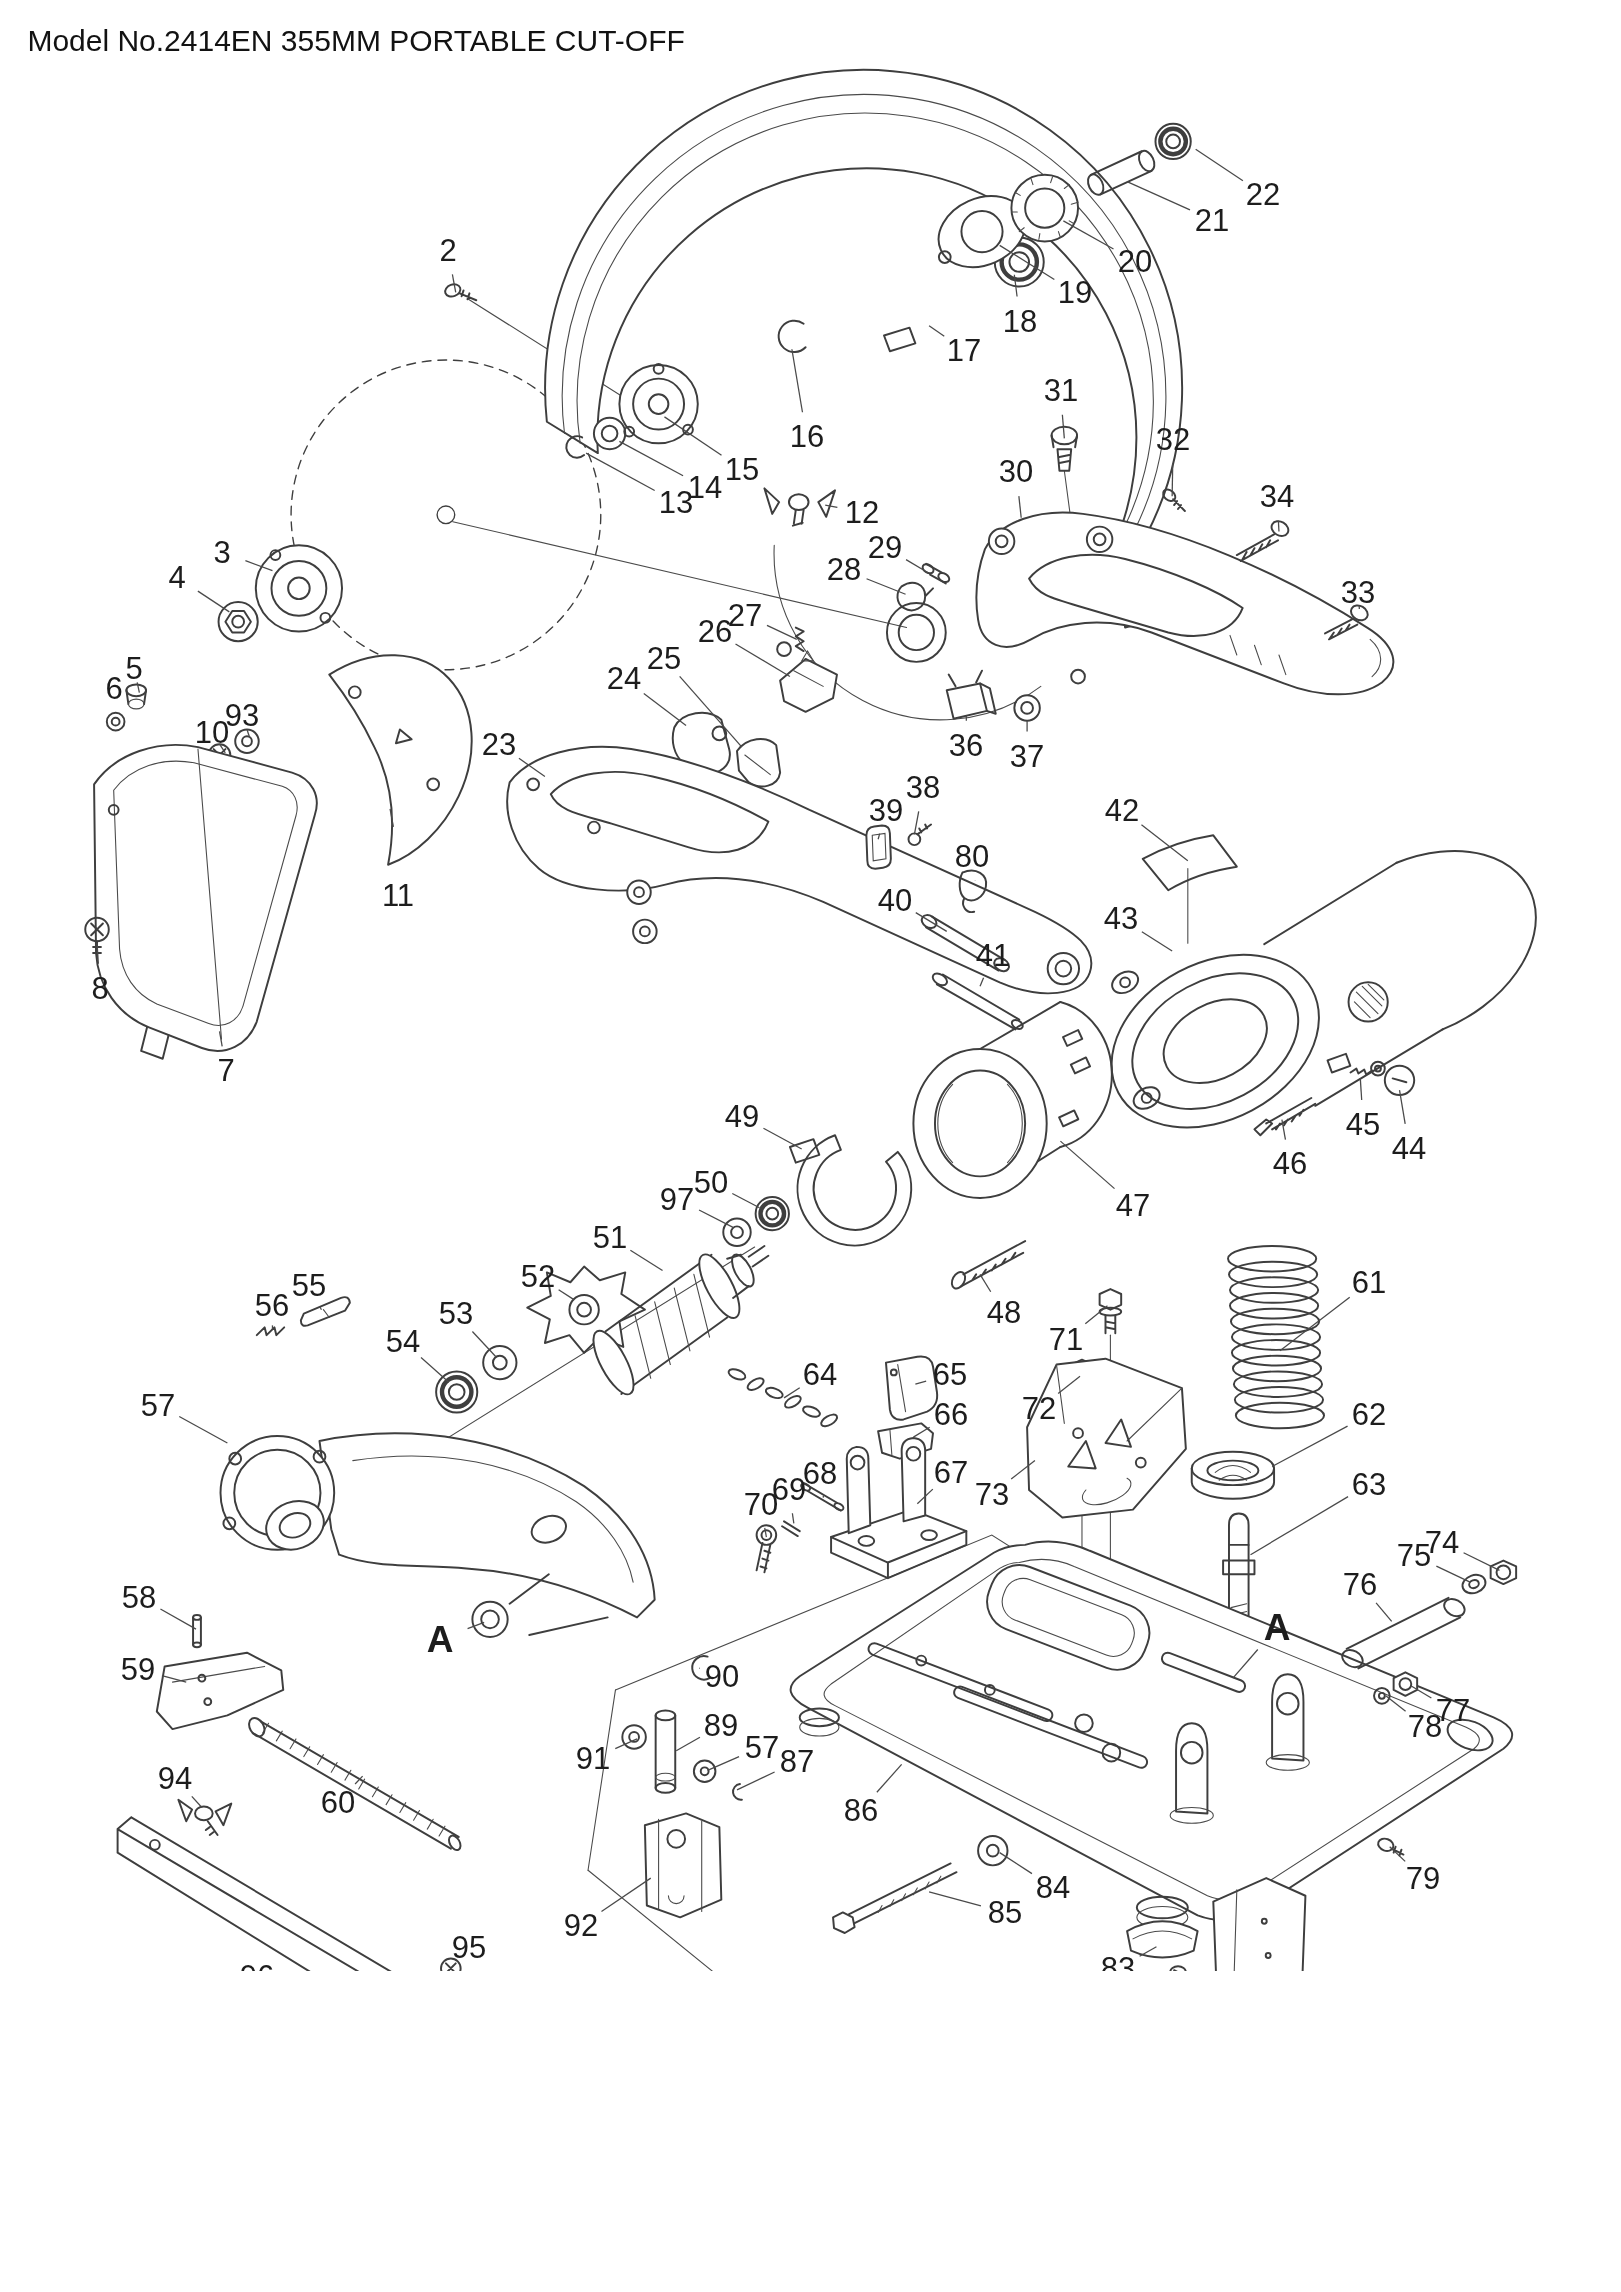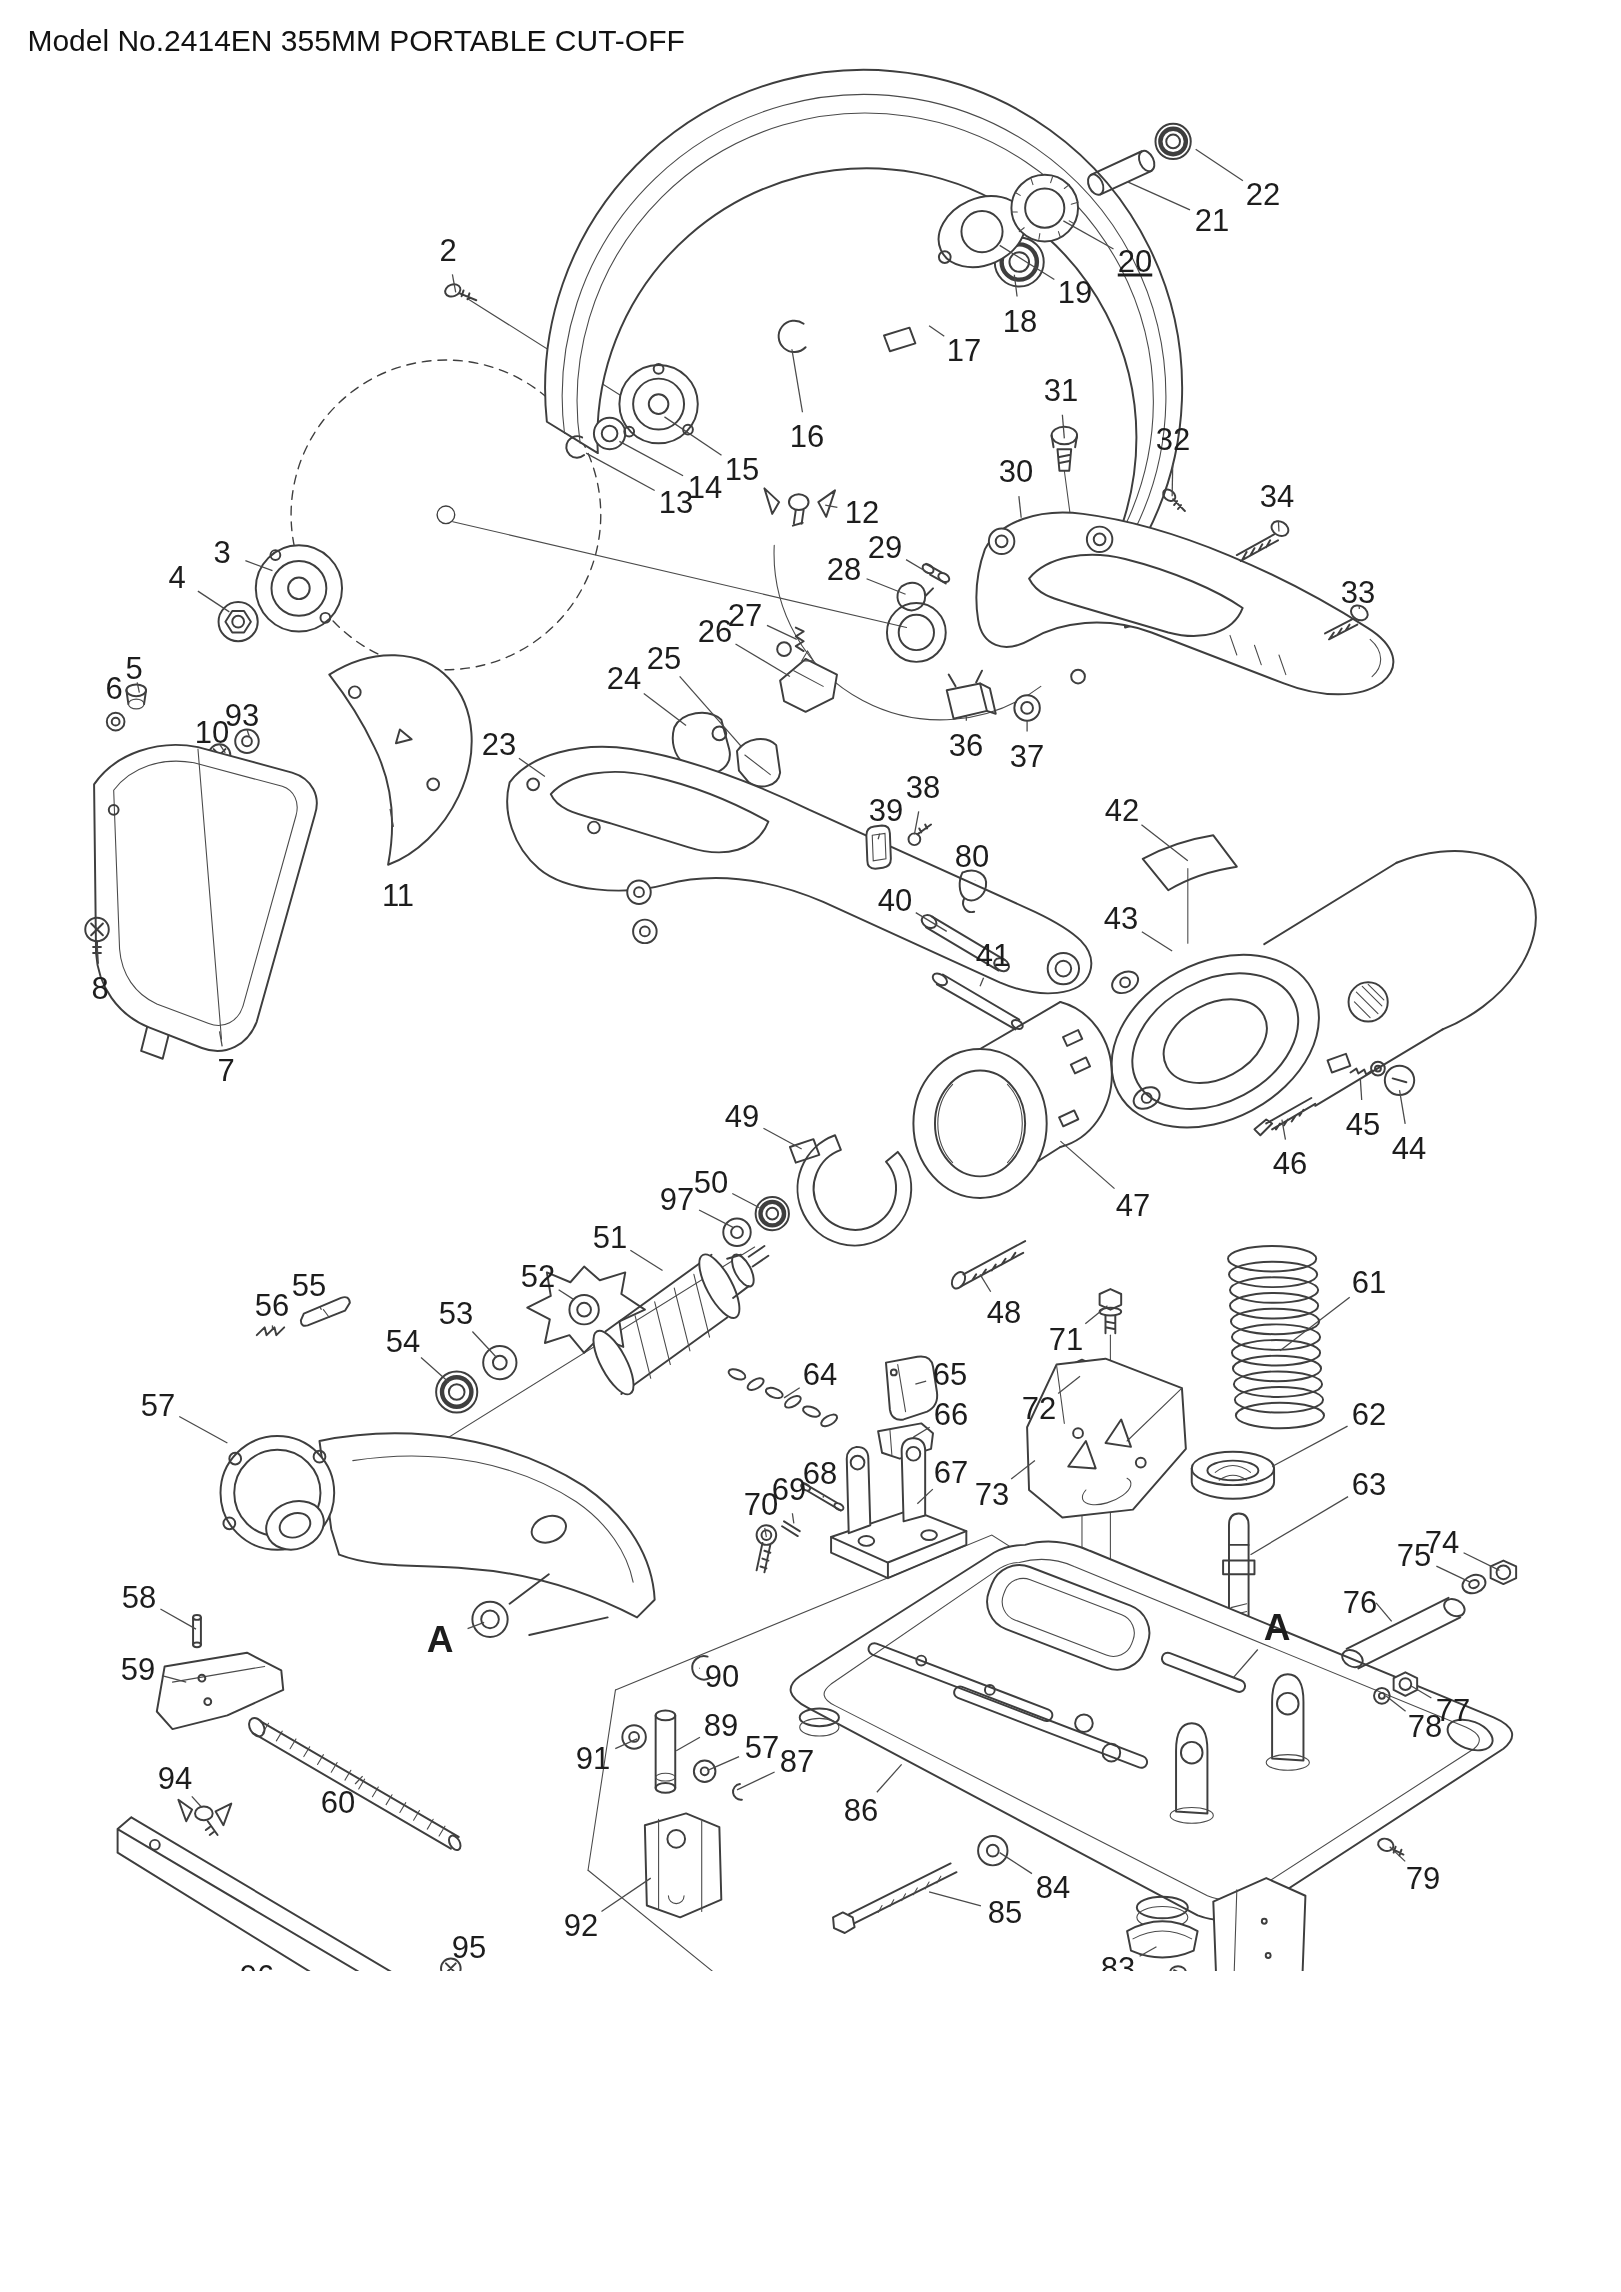--- a/index.html
+++ b/index.html
@@ -553,21 +553,21 @@
       <div class="part-label" style="left: 212px; top: 732px; color: rgb(29, 29, 29);">10</div>
       <div class="part-label" style="left: 398px; top: 851px; color: rgb(29, 29, 29); margin-top: 44px;">11</div>
       <div class="part-label" style="left: 862px; top: 512px; color: rgb(29, 29, 29);">12</div>
       <div class="part-label" style="left: 676px; top: 502px; color: rgb(29, 29, 29);">13</div>
       <div class="part-label" style="left: 705px; top: 487px; color: rgb(29, 29, 29);">14</div>
       <div class="part-label" style="left: 742px; top: 469px; color: rgb(29, 29, 29);">15</div>
       <div class="part-label" style="left: 807px; top: 436px; color: rgb(29, 29, 29);">16</div>
       <div class="part-label" style="left: 964px; top: 350px; color: rgb(29, 29, 29);">17</div>
       <div class="part-label" style="left: 1020px; top: 321px; color: rgb(29, 29, 29);">18</div>
       <div class="part-label" style="left: 1075px; top: 292px; color: rgb(29, 29, 29);">19</div>
-      <div class="part-label" style="left: 1135px; top: 261px; color: rgb(29, 29, 29); text-decoration: underline;">20</div>
+      <div class="part-label" style="left: 1135px; top: 261px; color: rgb(29, 29, 29);">20</div>
       <div class="part-label" style="left: 1212px; top: 220px; color: rgb(29, 29, 29);">21</div>
       <div class="part-label" style="left: 1263px; top: 194px; color: rgb(29, 29, 29);">22</div>
       <div class="part-label" style="left: 499px; top: 744px; color: rgb(29, 29, 29);">23</div>
       <div class="part-label" style="left: 624px; top: 678px; color: rgb(29, 29, 29);">24</div>
       <div class="part-label" style="left: 664px; top: 658px; color: rgb(29, 29, 29);">25</div>
       <div class="part-label" style="left: 715px; top: 631px; color: rgb(29, 29, 29);">26</div>
       <div class="part-label" style="left: 745px; top: 615px; color: rgb(29, 29, 29);">27</div>
       <div class="part-label" style="left: 844px; top: 569px; color: rgb(29, 29, 29);">28</div>
       <div class="part-label" style="left: 885px; top: 547px; color: rgb(29, 29, 29);">29</div>
       <div class="part-label" style="left: 1016px; top: 471px; color: rgb(29, 29, 29);">30</div>
@@ -608,21 +608,21 @@
       <div class="part-label" style="left: 951px; top: 1414px; color: rgb(29, 29, 29);">66</div>
       <div class="part-label" style="left: 951px; top: 1472px; color: rgb(29, 29, 29);">67</div>
       <div class="part-label" style="left: 820px; top: 1473px; color: rgb(29, 29, 29);">68</div>
       <div class="part-label" style="left: 789px; top: 1489px; color: rgb(29, 29, 29);">69</div>
       <div class="part-label" style="left: 761px; top: 1504px; color: rgb(29, 29, 29);">70</div>
       <div class="part-label" style="left: 1066px; top: 1339px; color: rgb(29, 29, 29);">71</div>
       <div class="part-label" style="left: 1039px; top: 1408px; color: rgb(29, 29, 29);">72</div>
       <div class="part-label" style="left: 992px; top: 1494px; color: rgb(29, 29, 29);">73</div>
       <div class="part-label" style="left: 1442px; top: 1542px; color: rgb(29, 29, 29);">74</div>
       <div class="part-label" style="left: 1414px; top: 1555px; color: rgb(29, 29, 29);">75</div>
-      <div class="part-label" style="left: 1360px; top: 1584px; color: rgb(29, 29, 29); margin-top: 18px;">76</div>
+      <div class="part-label" style="left: 1360px; top: 1584px; color: rgb(29, 29, 29);">76</div>
       <div class="part-label" style="left: 1453px; top: 1710px; color: rgb(29, 29, 29);">77</div>
       <div class="part-label" style="left: 1425px; top: 1726px; color: rgb(29, 29, 29);">78</div>
       <div class="part-label" style="left: 1423px; top: 1878px; color: rgb(29, 29, 29);">79</div>
       <div class="part-label" style="left: 972px; top: 856px; color: rgb(29, 29, 29);">80</div>
       <div class="part-label" style="left: 1198px; top: 2011px; color: rgb(29, 29, 29);">81</div>
       <div class="part-label" style="left: 1157px; top: 1990px; color: rgb(29, 29, 29);">82</div>
       <div class="part-label" style="left: 1118px; top: 1968px; color: rgb(29, 29, 29);">83</div>
       <div class="part-label" style="left: 1053px; top: 1887px; color: rgb(29, 29, 29);">84</div>
       <div class="part-label" style="left: 1005px; top: 1912px; color: rgb(29, 29, 29);">85</div>
       <div class="part-label" style="left: 861px; top: 1810px; color: rgb(29, 29, 29);">86</div>

